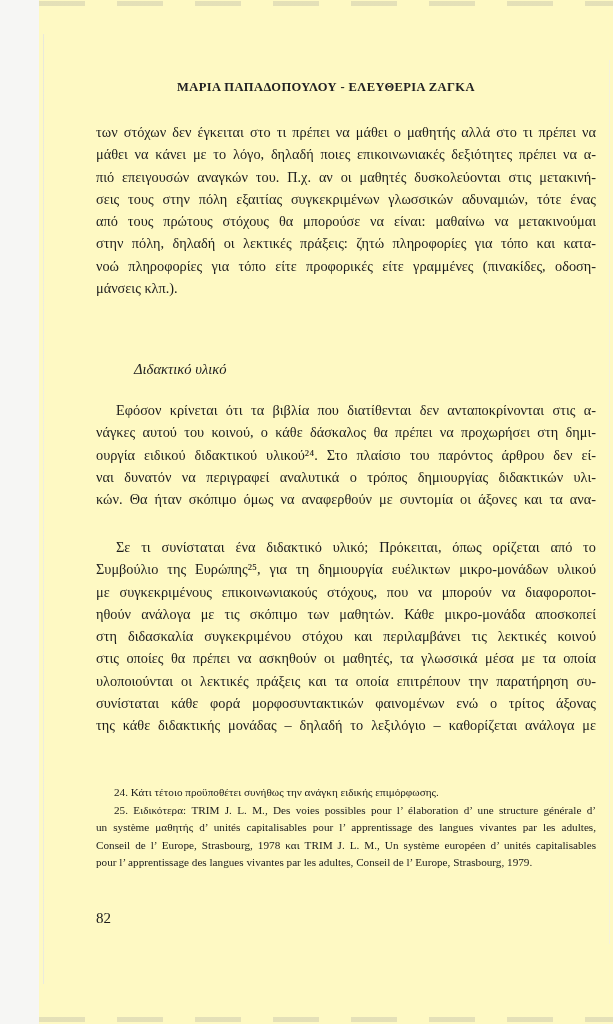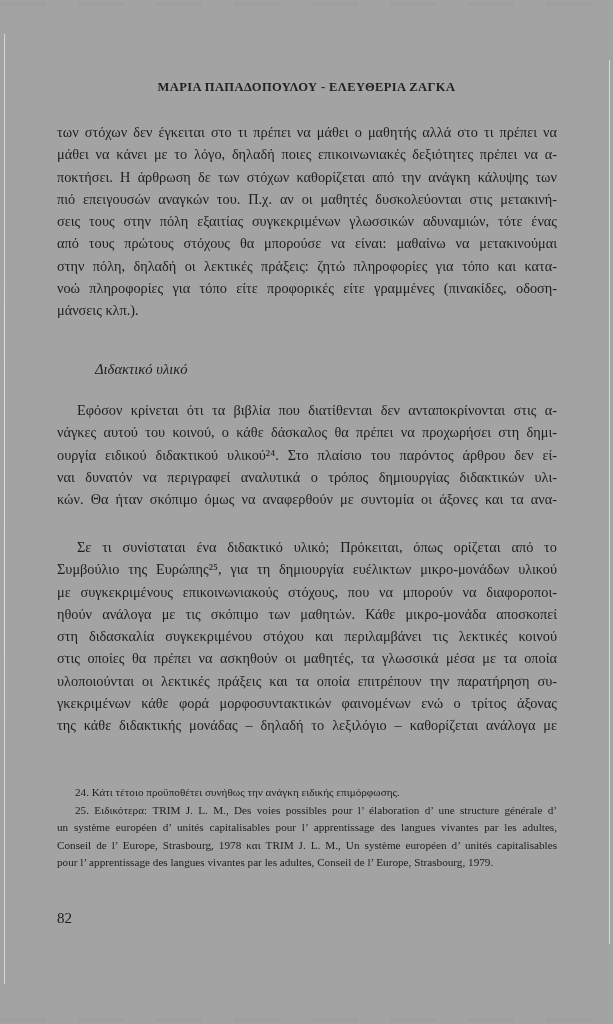--- a/index.html
+++ b/index.html
@@ -2,21 +2,21 @@
 <html lang="el"><head>
 <meta charset="utf-8">
 <style>
   html,body{margin:0;padding:0;}
   body{
     width:613px;height:1024px;position:relative;overflow:hidden;
     background:#f6f6f4;
     font-family:"Liberation Serif","DejaVu Serif",serif;
   }
   .page{
-    position:absolute;inset:0;background:#a3a3a3;color:#1e1e1e;
+    position:absolute;inset:0;background:#fef9c3;color:#1e1e1e;margin-left:39px;
   }
   
   .scan-band{
     position:absolute;left:0;right:0;height:5px;
     background:repeating-linear-gradient(90deg,
       rgba(150,150,150,.45) 0 46px, rgba(150,150,150,0) 46px 78px);
     opacity:.55;
   }
   .scan-band.top{top:1px;}
   .scan-band.bottom{bottom:2px;}
@@ -75,21 +75,20 @@
   <div class="scan-band top"></div>
   <div class="scan-band bottom"></div>
   <div class="scan-line-left"></div>
   <div class="scan-line-right"></div>
 
   <div class="running-head">ΜΑΡΙΑ ΠΑΠΑΔΟΠΟΥΛΟΥ - ΕΛΕΥΘΕΡΙΑ ΖΑΓΚΑ</div>
 
   <div class="textcol" id="para1">
       <div class="line j">των στόχων δεν έγκειται στο τι πρέπει να μάθει ο μαθητής αλλά στο τι πρέπει να</div>
       <div class="line j">μάθει να κάνει με το λόγο, δηλαδή ποιες επικοινωνιακές δεξιότητες πρέπει να α-</div>
-      <div class="line j">ποκτήσει. Η άρθρωση δε των στόχων καθορίζεται από την ανάγκη κάλυψης των</div>
       <div class="line j">πιό επειγουσών αναγκών του. Π.χ. αν οι μαθητές δυσκολεύονται στις μετακινή-</div>
       <div class="line j">σεις τους στην πόλη εξαιτίας συγκεκριμένων γλωσσικών αδυναμιών, τότε ένας</div>
       <div class="line j">από τους πρώτους στόχους θα μπορούσε να είναι: μαθαίνω να μετακινούμαι</div>
       <div class="line j">στην πόλη, δηλαδή οι λεκτικές πράξεις: ζητώ πληροφορίες για τόπο και κατα-</div>
       <div class="line j">νοώ πληροφορίες για τόπο είτε προφορικές είτε γραμμένες (πινακίδες, οδοση-</div>
       <div class="line">μάνσεις κλπ.).</div>
     </div>
 
   <div id="section-heading">Διδακτικό υλικό</div>
 
@@ -102,27 +101,27 @@
     </div>
 
   <div class="textcol" id="para3">
       <div class="line j indent">Σε τι συνίσταται ένα διδακτικό υλικό; Πρόκειται, όπως ορίζεται από το</div>
       <div class="line j">Συμβούλιο της Ευρώπης²⁵, για τη δημιουργία ευέλικτων μικρο-μονάδων υλικού</div>
       <div class="line j">με συγκεκριμένους επικοινωνιακούς στόχους, που να μπορούν να διαφοροποι-</div>
       <div class="line j">ηθούν ανάλογα με τις σκόπιμο των μαθητών. Κάθε μικρο-μονάδα αποσκοπεί</div>
       <div class="line j">στη διδασκαλία συγκεκριμένου στόχου και περιλαμβάνει τις λεκτικές κοινού</div>
       <div class="line j">στις οποίες θα πρέπει να ασκηθούν οι μαθητές, τα γλωσσικά μέσα με τα οποία</div>
       <div class="line j">υλοποιούνται οι λεκτικές πράξεις και τα οποία επιτρέπουν την παρατήρηση συ-</div>
-      <div class="line j">γκεκριμένων κάθε φορά μορφοσυντακτικών φαινομένων ενώ ο τρίτος άξονας</div>
+      <div class="line j">συνίσταται κάθε φορά μορφοσυντακτικών φαινομένων ενώ ο τρίτος άξονας</div>
       <div class="line j">της κάθε διδακτικής μονάδας – δηλαδή το λεξιλόγιο – καθορίζεται ανάλογα με</div>
     </div>
 
   <div class="textcol" id="footnotes">
       <div class="line indent">24. Κάτι τέτοιο προϋποθέτει συνήθως την ανάγκη ειδικής επιμόρφωσης.</div>
       <div class="line j indent">25. Ειδικότερα: TRIM J. L. M., Des voies possibles pour l’ élaboration d’ une structure générale d’</div>
-      <div class="line j">un système européen d’ unités capitalisables pour l’ apprentissage des langues vivantes par les adultes,</div>
+      <div class="line j">un système μαθητής d’ unités capitalisables pour l’ apprentissage des langues vivantes par les adultes,</div>
       <div class="line j">Conseil de l’ Europe, Strasbourg, 1978 και TRIM J. L. M., Un système européen d’ unités capitalisables</div>
       <div class="line">pour l’ apprentissage des langues vivantes par les adultes, Conseil de l’ Europe, Strasbourg, 1979.</div>
     </div>
 
   <div class="page-number">82</div>
 
 </div>
 
 </body></html>

